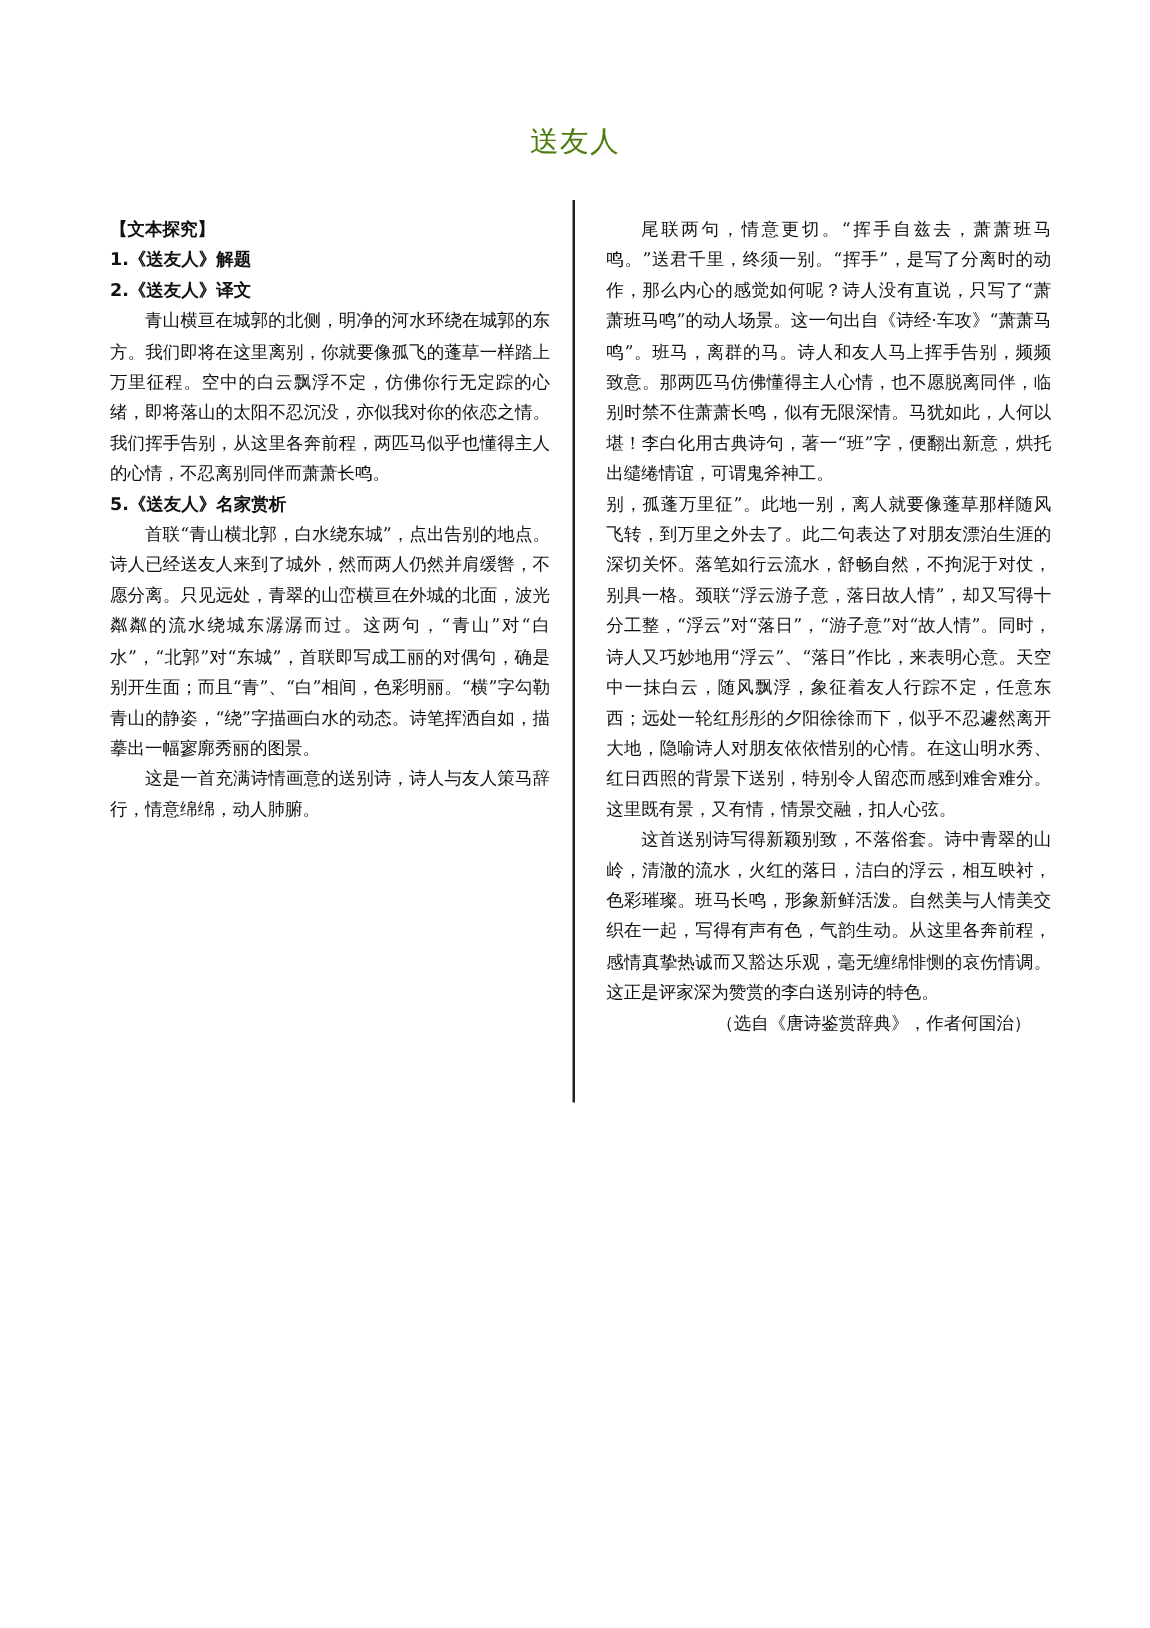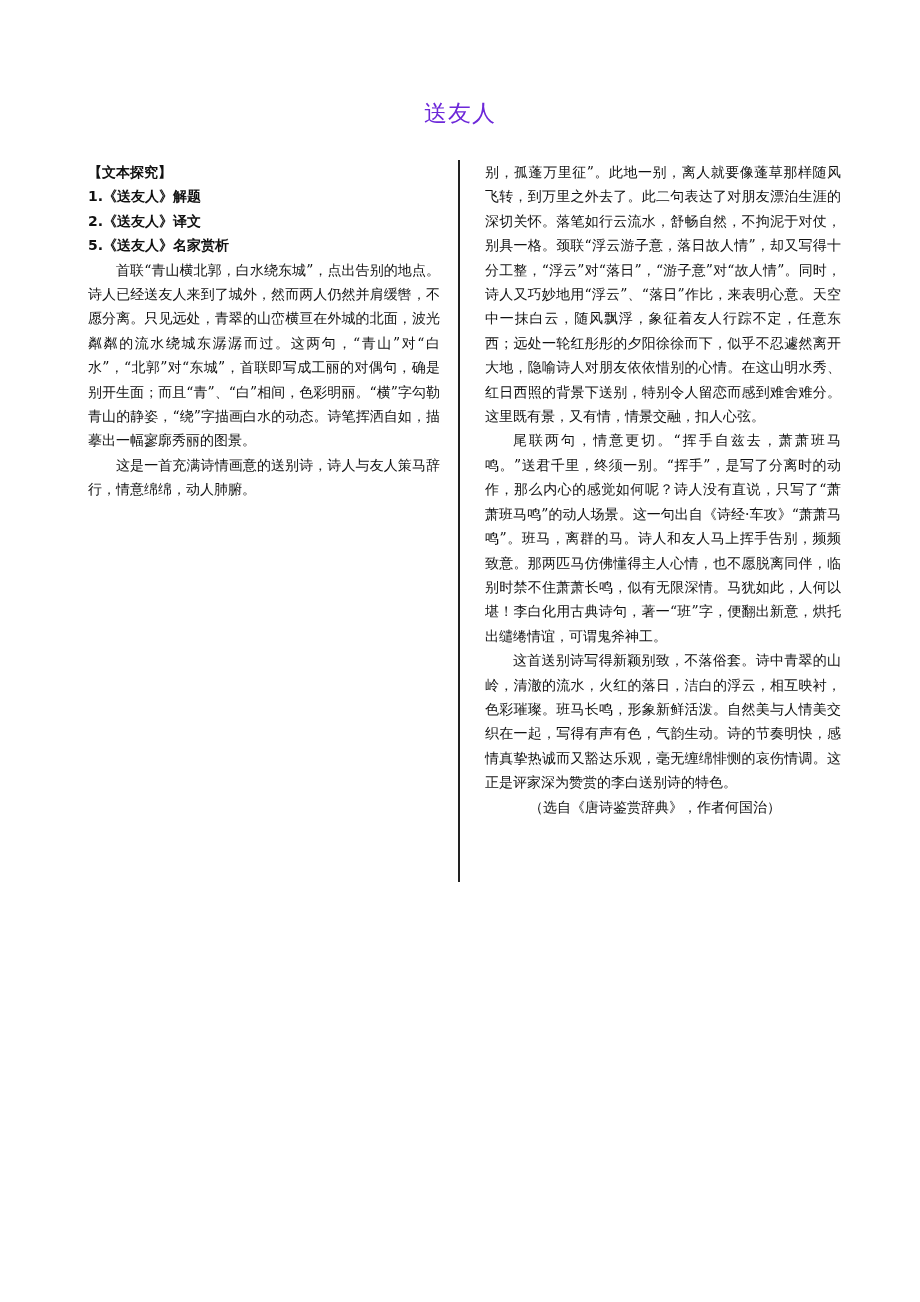--- a/index.html
+++ b/index.html
@@ -4,60 +4,61 @@
 <style>
   html, body { margin: 0; padding: 0; background: #ffffff; }
   body {
     width: 920px; height: 1302px; position: relative; overflow: hidden;
     font-family: "DejaVu Serif", "Liberation Serif", serif;
     color: #111111;
   }
   .title {
     position: absolute; left: 0; top: 98px; width: 920px;
     text-align: center; font-family: "DejaVu Sans", "Liberation Sans", sans-serif;
-    font-size: 23px; letter-spacing: 1px; color: #6d28d9;
+    font-size: 23px; letter-spacing: 1px; color: #4d7c0f;
   }
   .col {
-    position: absolute; top: 160px;
+    position: absolute; top: 172px;
     font-size: 14px; line-height: 24.4px;
     text-align: justify;
   }
   .col.left { left: 88px; width: 352px; }
   .col.right { left: 485px; width: 356px; }
   .divider {
     position: absolute; left: 458px; top: 160px; width: 2px; height: 722px;
     background: #222;
   }
   .section-label { font-weight: bold; font-family: "DejaVu Sans", "Liberation Sans", sans-serif; font-size: 14px; }
   .heading {
     text-align: left; font-weight: bold;
     font-family: "DejaVu Sans", "Liberation Sans", sans-serif; font-size: 14px;
   }
   .para { text-indent: 2em; margin: 0; }
   .para.noindent { text-indent: 0; }
-  .source { text-align: center; padding-right: 16px; }
+  .source { text-align: right; padding-right: 16px; }
   p { margin: 0; }
 </style>
 </head>
 <body>
 
 <div class="title">送友人</div>
 
 <div class="col left">
   <div class="section-label">【文本探究】</div>
 
   <div class="heading">1.《送友人》解题</div>
 
   <div class="heading">2.《送友人》译文</div>
+  <p class="para">青山横亘在城郭的北侧，明净的河水环绕在城郭的东方。我们即将在这里离别，你就要像孤飞的蓬草一样踏上万里征程。空中的白云飘浮不定，仿佛你行无定踪的心绪，即将落山的太阳不忍沉没，亦似我对你的依恋之情。我们挥手告别，从这里各奔前程，两匹马似乎也懂得主人的心情，不忍离别同伴而萧萧长鸣。</p>
 
   <div class="heading">5.《送友人》名家赏析</div>
   <p class="para">首联“青山横北郭，白水绕东城”，点出告别的地点。诗人已经送友人来到了城外，然而两人仍然并肩缓辔，不愿分离。只见远处，青翠的山峦横亘在外城的北面，波光粼粼的流水绕城东潺潺而过。这两句，“青山”对“白水”，“北郭”对“东城”，首联即写成工丽的对偶句，确是别开生面；而且“青”、“白”相间，色彩明丽。“横”字勾勒青山的静姿，“绕”字描画白水的动态。诗笔挥洒自如，描摹出一幅寥廓秀丽的图景。</p>
   <p class="para">这是一首充满诗情画意的送别诗，诗人与友人策马辞行，情意绵绵，动人肺腑。</p>
 </div>
 
 <div class="divider"></div>
 
 <div class="col right">
+  <p class="para">尾联两句，情意更切。“挥手自兹去，萧萧班马鸣。”送君千里，终须一别。“挥手”，是写了分离时的动作，那么内心的感觉如何呢？诗人没有直说，只写了“萧萧班马鸣”的动人场景。这一句出自《诗经·车攻》“萧萧马鸣”。班马，离群的马。诗人和友人马上挥手告别，频频致意。那两匹马仿佛懂得主人心情，也不愿脱离同伴，临别时禁不住萧萧长鸣，似有无限深情。马犹如此，人何以堪！李白化用古典诗句，著一“班”字，便翻出新意，烘托出缱绻情谊，可谓鬼斧神工。</p>
   <p class="para noindent">别，孤蓬万里征”。此地一别，离人就要像蓬草那样随风飞转，到万里之外去了。此二句表达了对朋友漂泊生涯的深切关怀。落笔如行云流水，舒畅自然，不拘泥于对仗，别具一格。颈联“浮云游子意，落日故人情”，却又写得十分工整，“浮云”对“落日”，“游子意”对“故人情”。同时，诗人又巧妙地用“浮云”、“落日”作比，来表明心意。天空中一抹白云，随风飘浮，象征着友人行踪不定，任意东西；远处一轮红彤彤的夕阳徐徐而下，似乎不忍遽然离开大地，隐喻诗人对朋友依依惜别的心情。在这山明水秀、红日西照的背景下送别，特别令人留恋而感到难舍难分。这里既有景，又有情，情景交融，扣人心弦。</p>
-  <p class="para">尾联两句，情意更切。“挥手自兹去，萧萧班马鸣。”送君千里，终须一别。“挥手”，是写了分离时的动作，那么内心的感觉如何呢？诗人没有直说，只写了“萧萧班马鸣”的动人场景。这一句出自《诗经·车攻》“萧萧马鸣”。班马，离群的马。诗人和友人马上挥手告别，频频致意。那两匹马仿佛懂得主人心情，也不愿脱离同伴，临别时禁不住萧萧长鸣，似有无限深情。马犹如此，人何以堪！李白化用古典诗句，著一“班”字，便翻出新意，烘托出缱绻情谊，可谓鬼斧神工。</p>
-  <p class="para">这首送别诗写得新颖别致，不落俗套。诗中青翠的山岭，清澈的流水，火红的落日，洁白的浮云，相互映衬，色彩璀璨。班马长鸣，形象新鲜活泼。自然美与人情美交织在一起，写得有声有色，气韵生动。诗的节奏明快，感情真挚热诚而又豁达乐观，毫无缠绵悱恻的哀伤情调。这正是评家深为赞赏的李白送别诗的特色。</p>
+  <p class="para">这首送别诗写得新颖别致，不落俗套。诗中青翠的山岭，清澈的流水，火红的落日，洁白的浮云，相互映衬，色彩璀璨。班马长鸣，形象新鲜活泼。自然美与人情美交织在一起，写得有声有色，气韵生动。从这里各奔前程，感情真挚热诚而又豁达乐观，毫无缠绵悱恻的哀伤情调。这正是评家深为赞赏的李白送别诗的特色。</p>
   <p class="source">（选自《唐诗鉴赏辞典》，作者何国治）</p>
 </div>
 
 </body></html>

